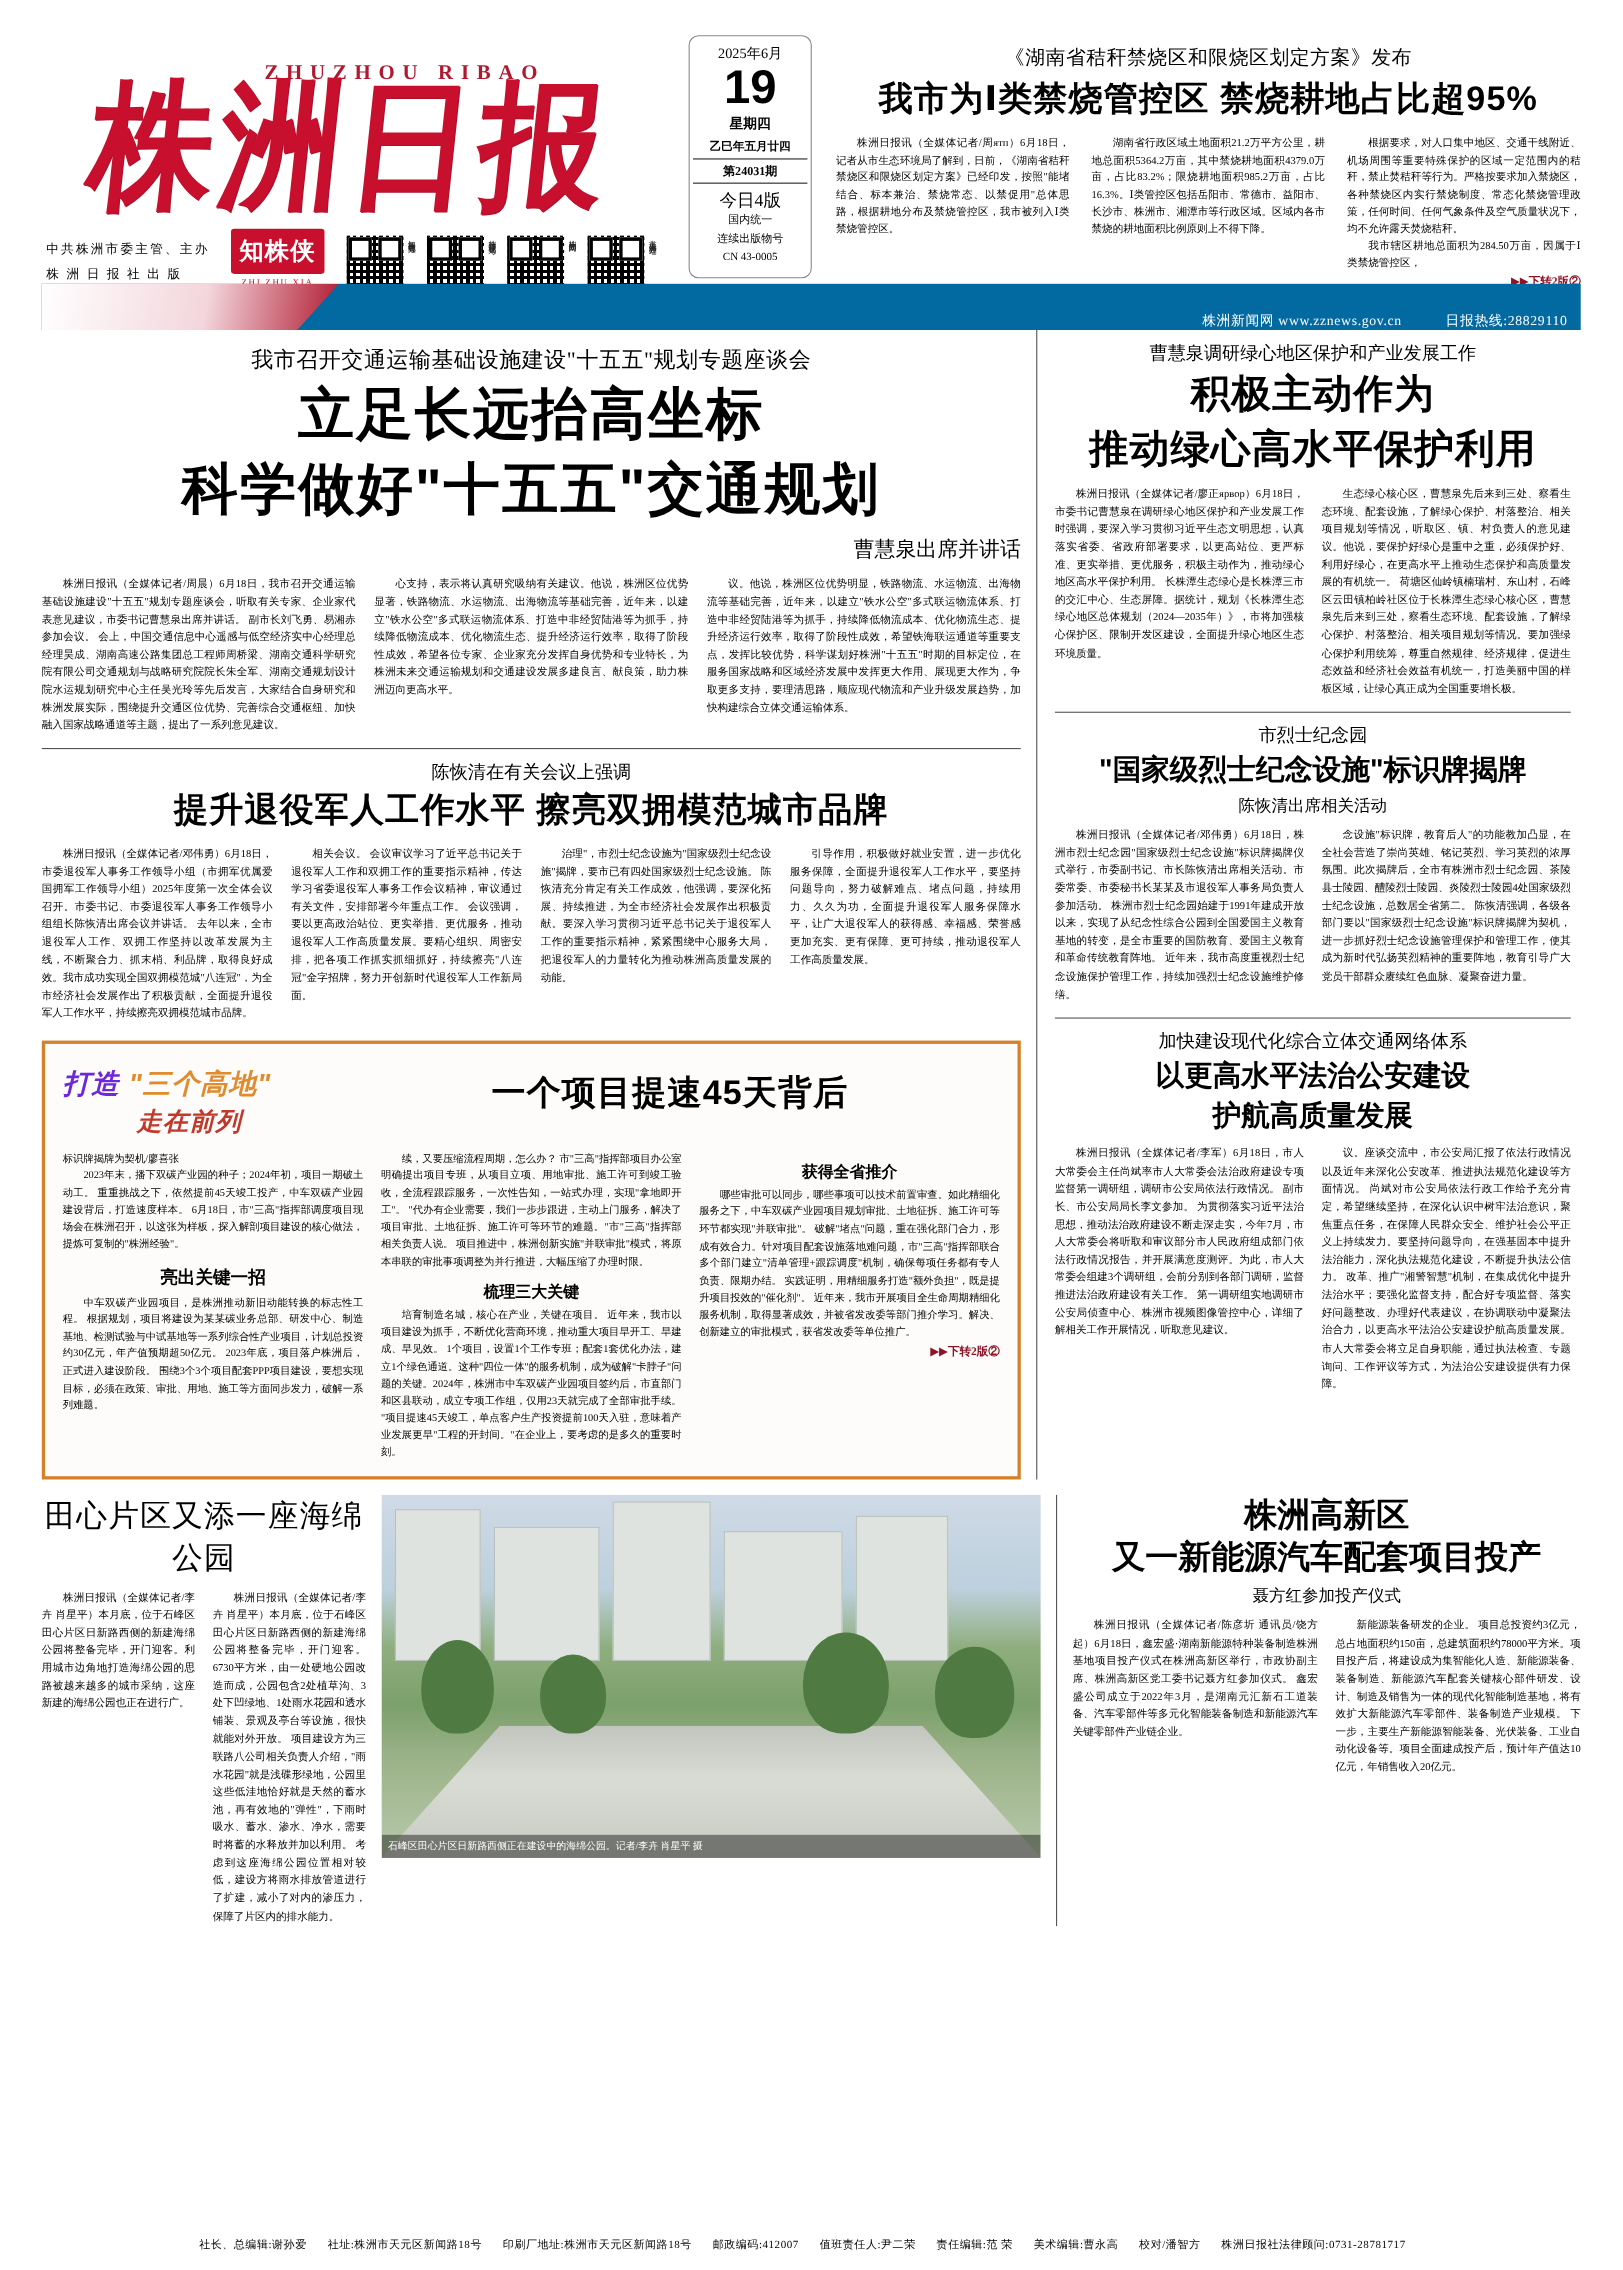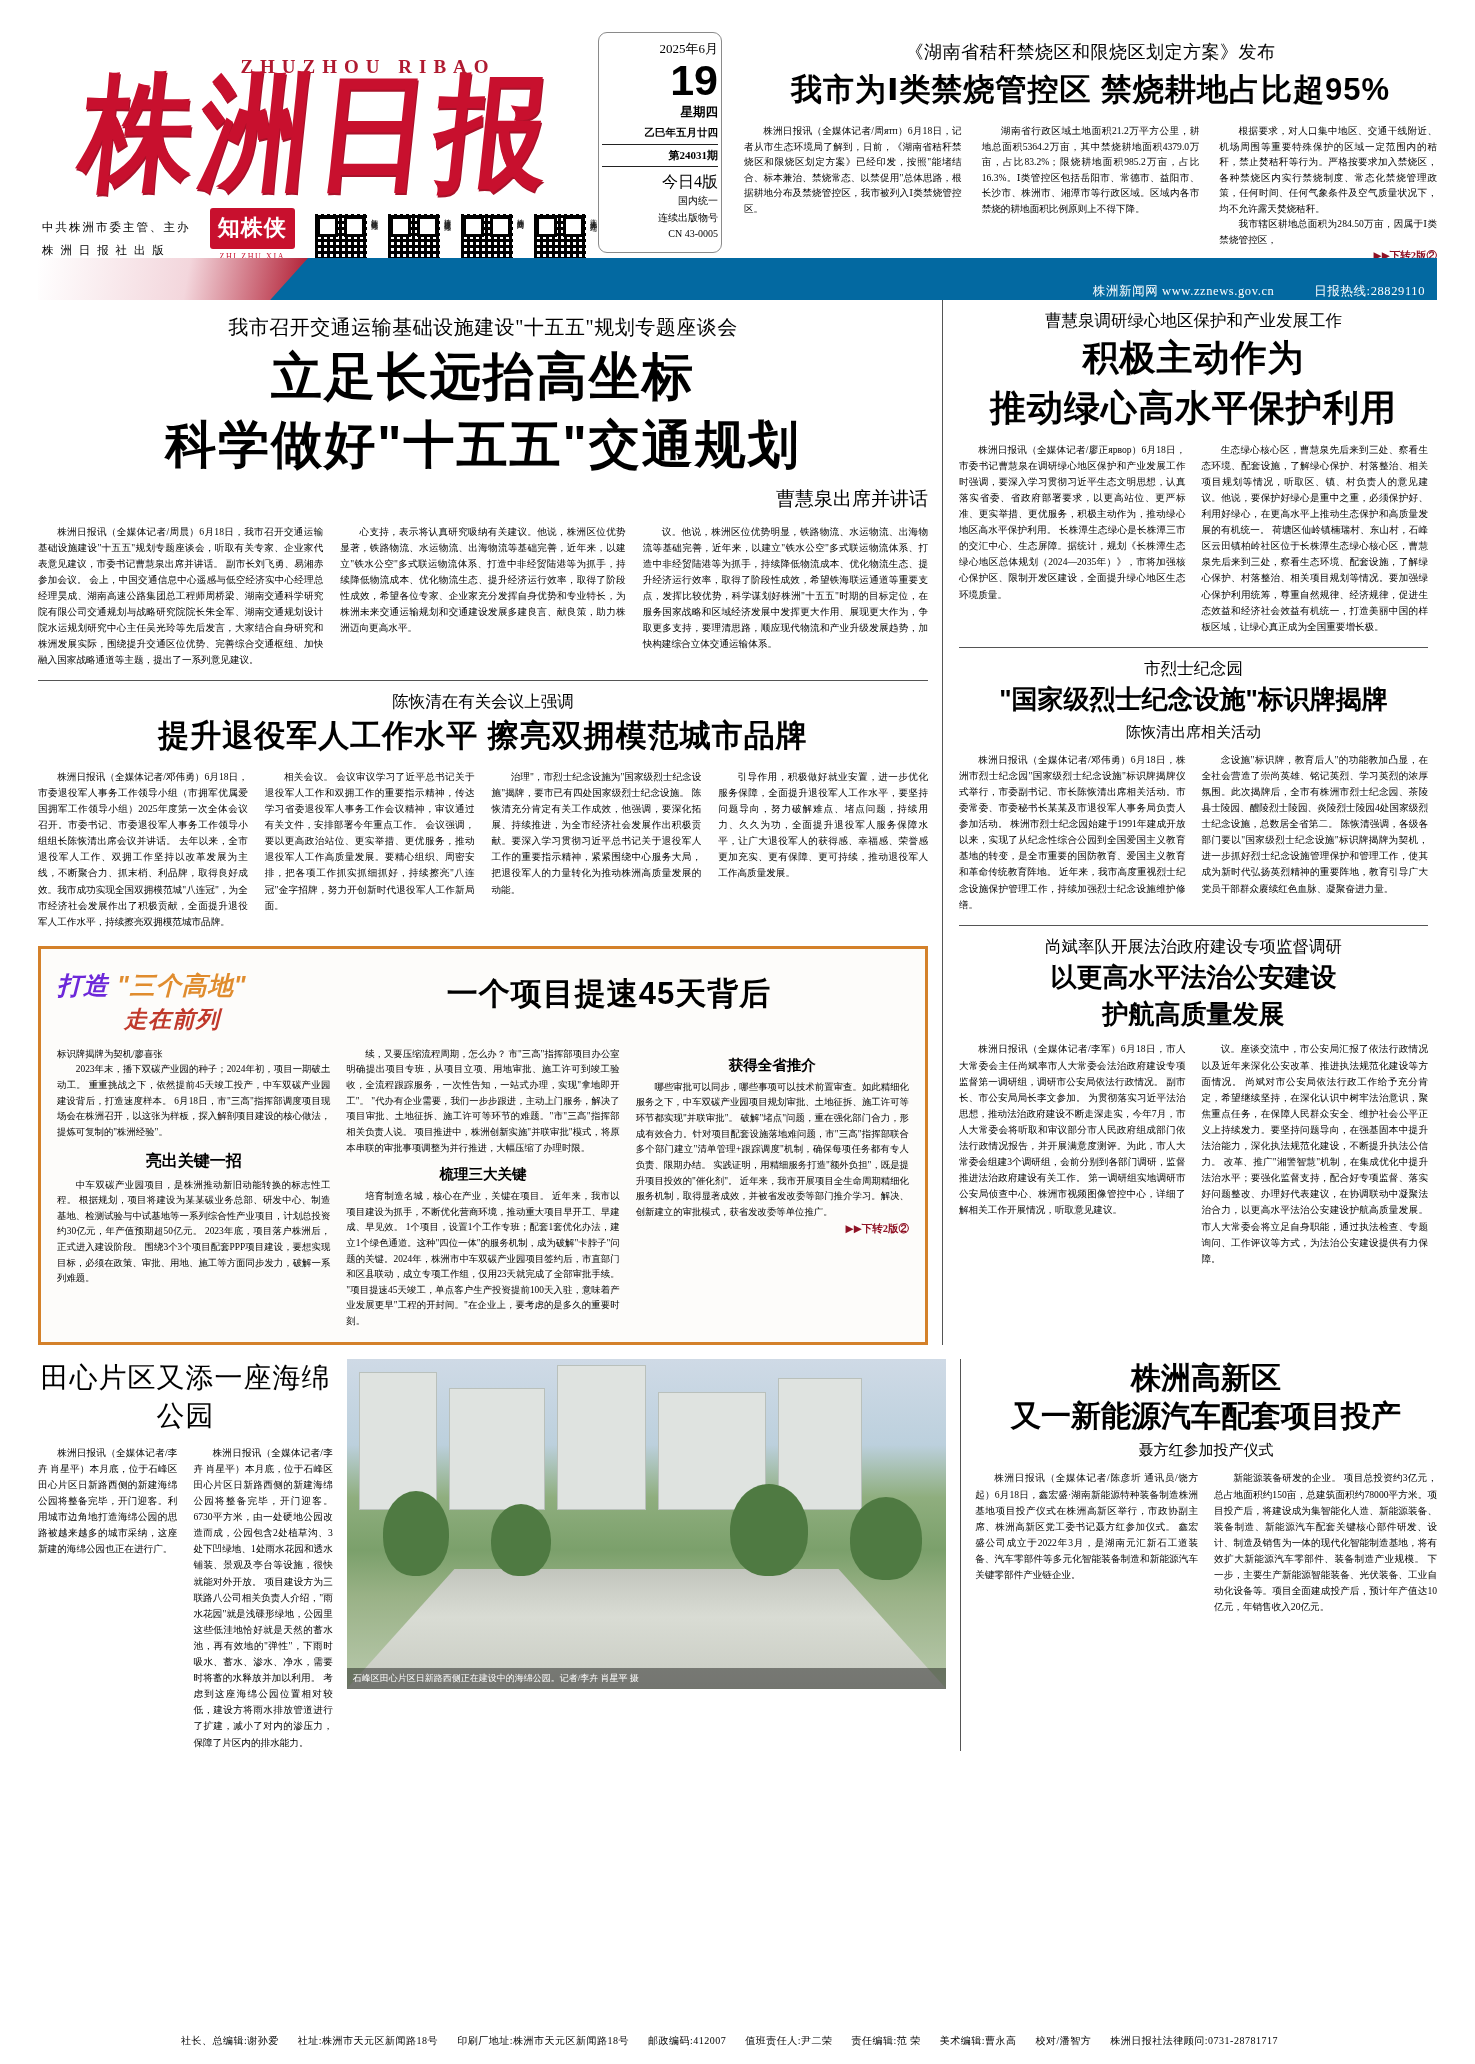--- a/index.html
+++ b/index.html
@@ -47,22 +47,22 @@
   .qr::before,.qr::after{
     content:""; position:absolute; width:15px; height:15px;
     border:3px solid #000; background:#fff;
   }
   .qr::before{ left:2px; top:2px; }
   .qr::after{ right:2px; top:2px; }
   .qr-lbl { writing-mode:vertical-rl; font-size:7px; letter-spacing:1px; margin-left:1px; color:#222; }
 
   
   .datebox {
-    width:124px; border:1px solid #8a8a8a; border-radius:9px;
-    text-align:right; padding:7px 3px 9px; margin-top:4px; flex:none;
+    width:112px; border:1px solid #8a8a8a; border-radius:9px;
+    text-align:center; padding:7px 3px 9px; margin-top:4px; flex:none;margin-left:28px;
   }
   .d-ym { font-size:13px; letter-spacing:0; }
   .d-day { font-size:43px; font-weight:700; line-height:1.0; margin:1px 0 2px; font-family:"Liberation Sans",sans-serif;}
   .d-wk { font-size:12.5px; font-weight:700; }
   .d-lunar { font-size:10.5px; font-weight:700; margin-top:5px; padding-bottom:4px; }
   .d-iss { font-size:11px; font-weight:700; border-top:1px solid #222; border-bottom:1px solid #222; padding:3px 0; }
   .d-pages { font-size:16px; margin-top:5px; }
   .d-sm { font-size:10px; line-height:1.65; }
 
   
@@ -387,21 +387,21 @@
 近年来，我市高度重视烈士纪念设施保护管理工作，持续加强烈士纪念设施维护修缮。</p>
           </div>
         <div class="c">
             <p>念设施"标识牌，教育后人"的功能教加凸显，在全社会营造了崇尚英雄、铭记英烈、学习英烈的浓厚氛围。此次揭牌后，全市有株洲市烈士纪念园、茶陵县士陵园、醴陵烈士陵园、炎陵烈士陵园4处国家级烈士纪念设施，总数居全省第二。
 陈恢清强调，各级各部门要以"国家级烈士纪念设施"标识牌揭牌为契机，进一步抓好烈士纪念设施管理保护和管理工作，使其成为新时代弘扬英烈精神的重要阵地，教育引导广大党员干部群众赓续红色血脉、凝聚奋进力量。</p>
           </div>
       </div>
 
       <div class="sep"></div>
 
-      <div class="kicker-sm">尚斌率队开展法治政府建设专项监督调研</div>
+      <div class="kicker-sm">加快建设现代化综合立体交通网络体系</div>
       <div class="headline-sm">以更高水平法治公安建设</div>
       <div class="headline-sm">护航高质量发展</div>
       <div class="cols2">
         <div class="c">
             <p>株洲日报讯（全媒体记者/李军）6月18日，市人大常委会主任尚斌率市人大常委会法治政府建设专项监督第一调研组，调研市公安局依法行政情况。
 副市长、市公安局局长李文参加。
 为贯彻落实习近平法治思想，推动法治政府建设不断走深走实，今年7月，市人大常委会将听取和审议部分市人民政府组成部门依法行政情况报告，并开展满意度测评。为此，市人大常委会组建3个调研组，会前分别到各部门调研，监督推进法治政府建设有关工作。
 第一调研组实地调研市公安局侦查中心、株洲市视频图像管控中心，详细了解相关工作开展情况，听取意见建议。</p>
           </div>
         <div class="c">

